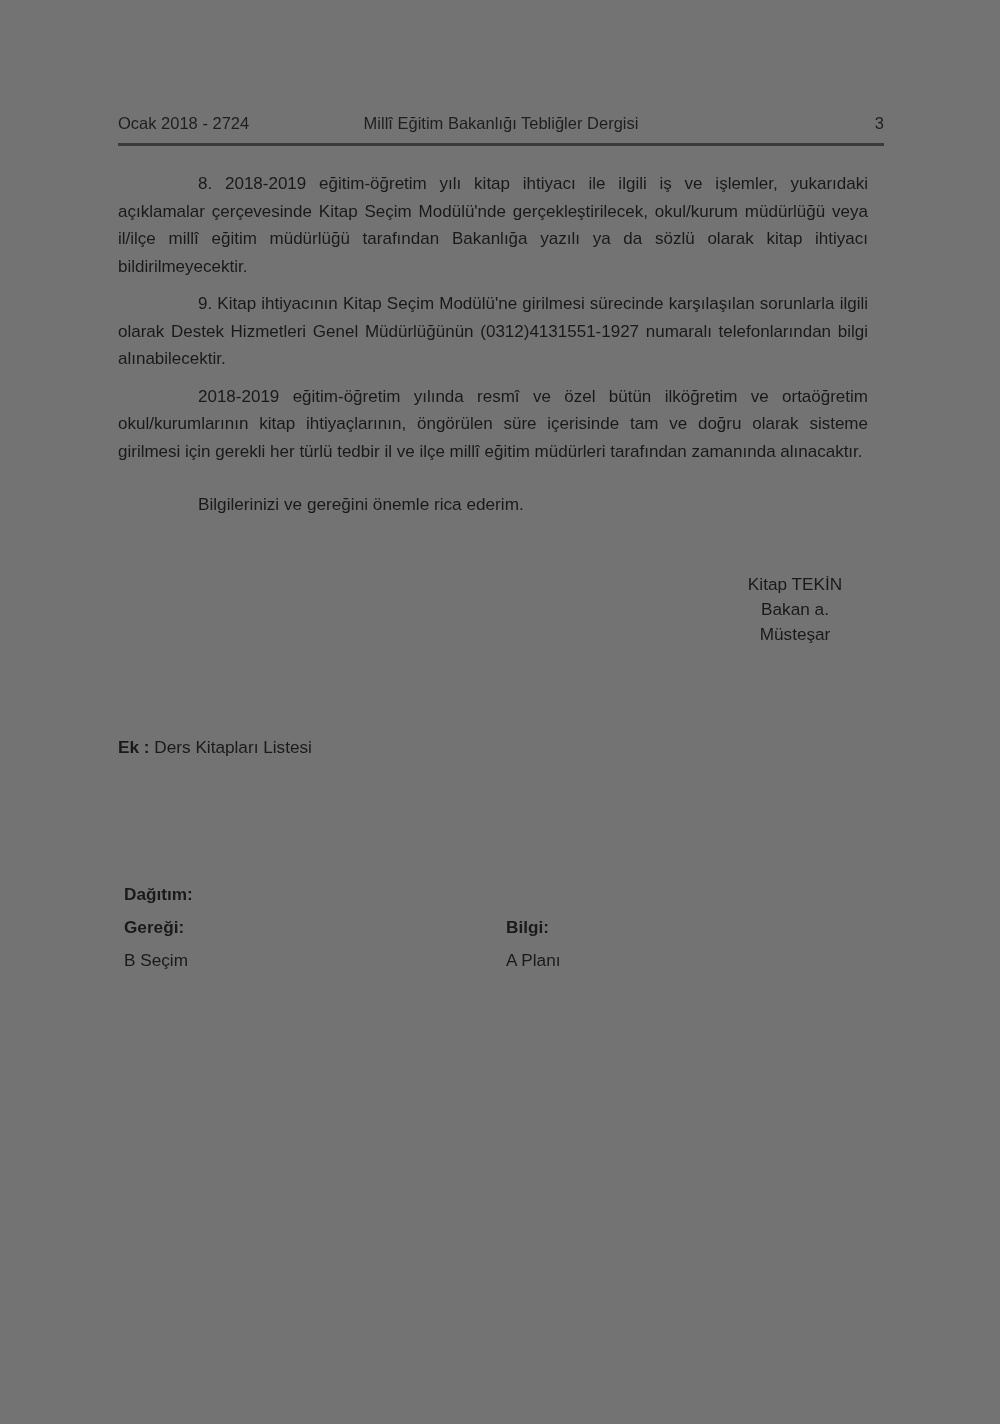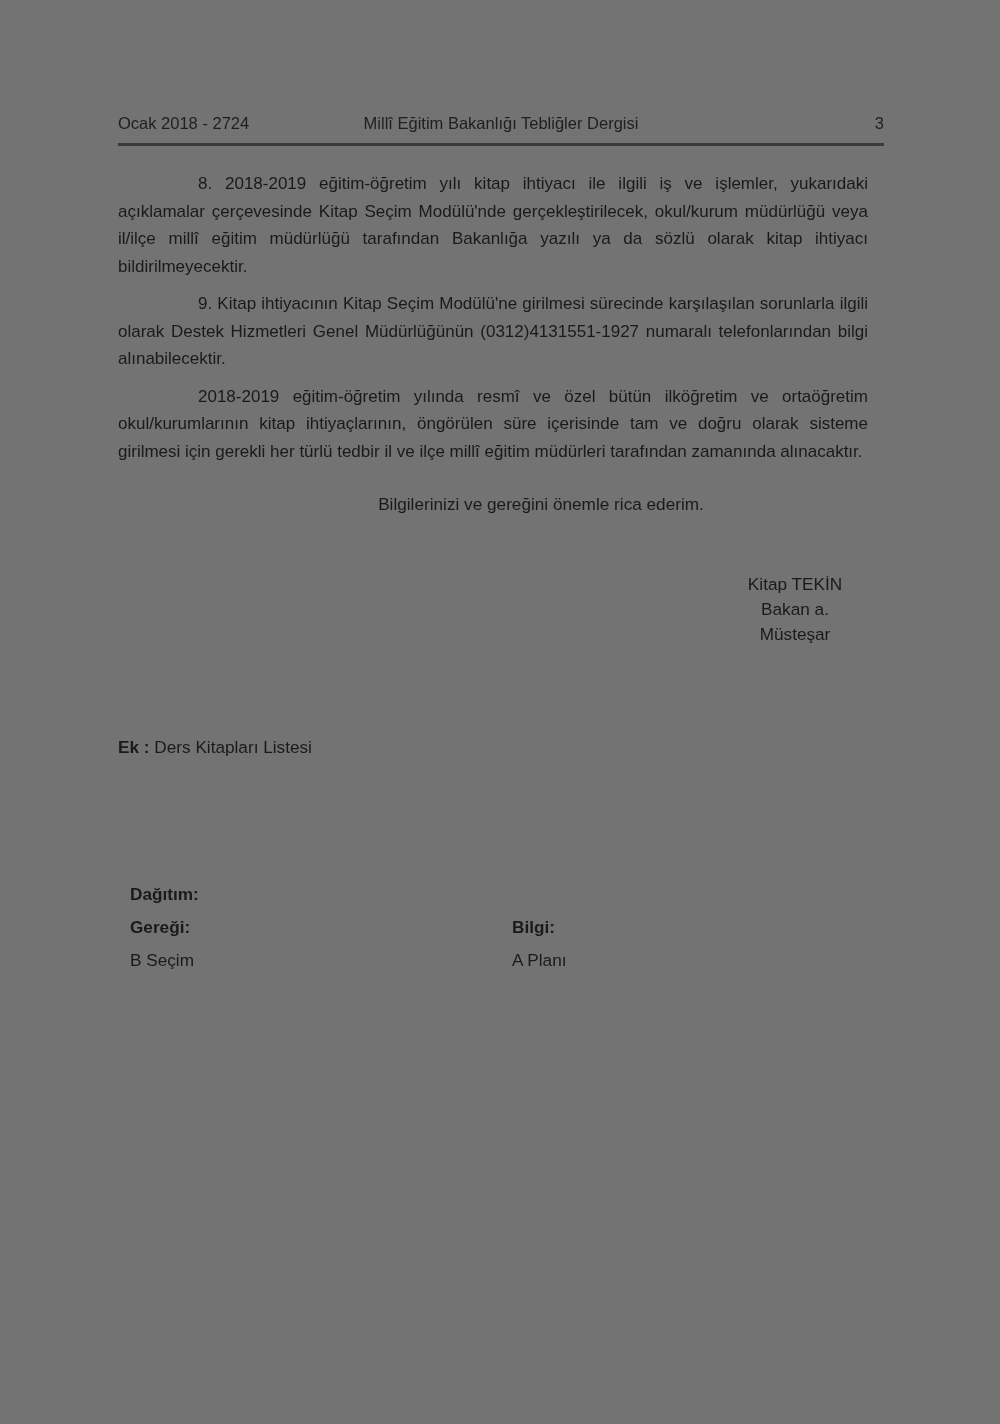--- a/index.html
+++ b/index.html
@@ -81,21 +81,21 @@
     text-indent: 80px;
     color: #1a1a1a;
   }
 
   p.para + p.para {
     margin-top: 10px;
   }
 
   p.closing {
     margin: 26px 0 0 0;
-    text-align: center;
+    text-align: left;
     font-size: 17.2px;
     line-height: 27.5px;
     text-indent: 80px;
     color: #1a1a1a;
   }
 
   
   .signature {
     position: absolute;
     left: 660px;
@@ -122,21 +122,21 @@
     white-space: nowrap;
   }
 
   .attachment .label {
     font-weight: bold;
   }
 
   
   .distribution {
     position: absolute;
-    left: 130px;
+    left: 124px;
     top: 878px;
     width: 600px;
     font-size: 17.2px;
     line-height: 33px;
     color: #1a1a1a;
   }
 
   .distribution .heading {
     font-weight: bold;
     white-space: nowrap;

